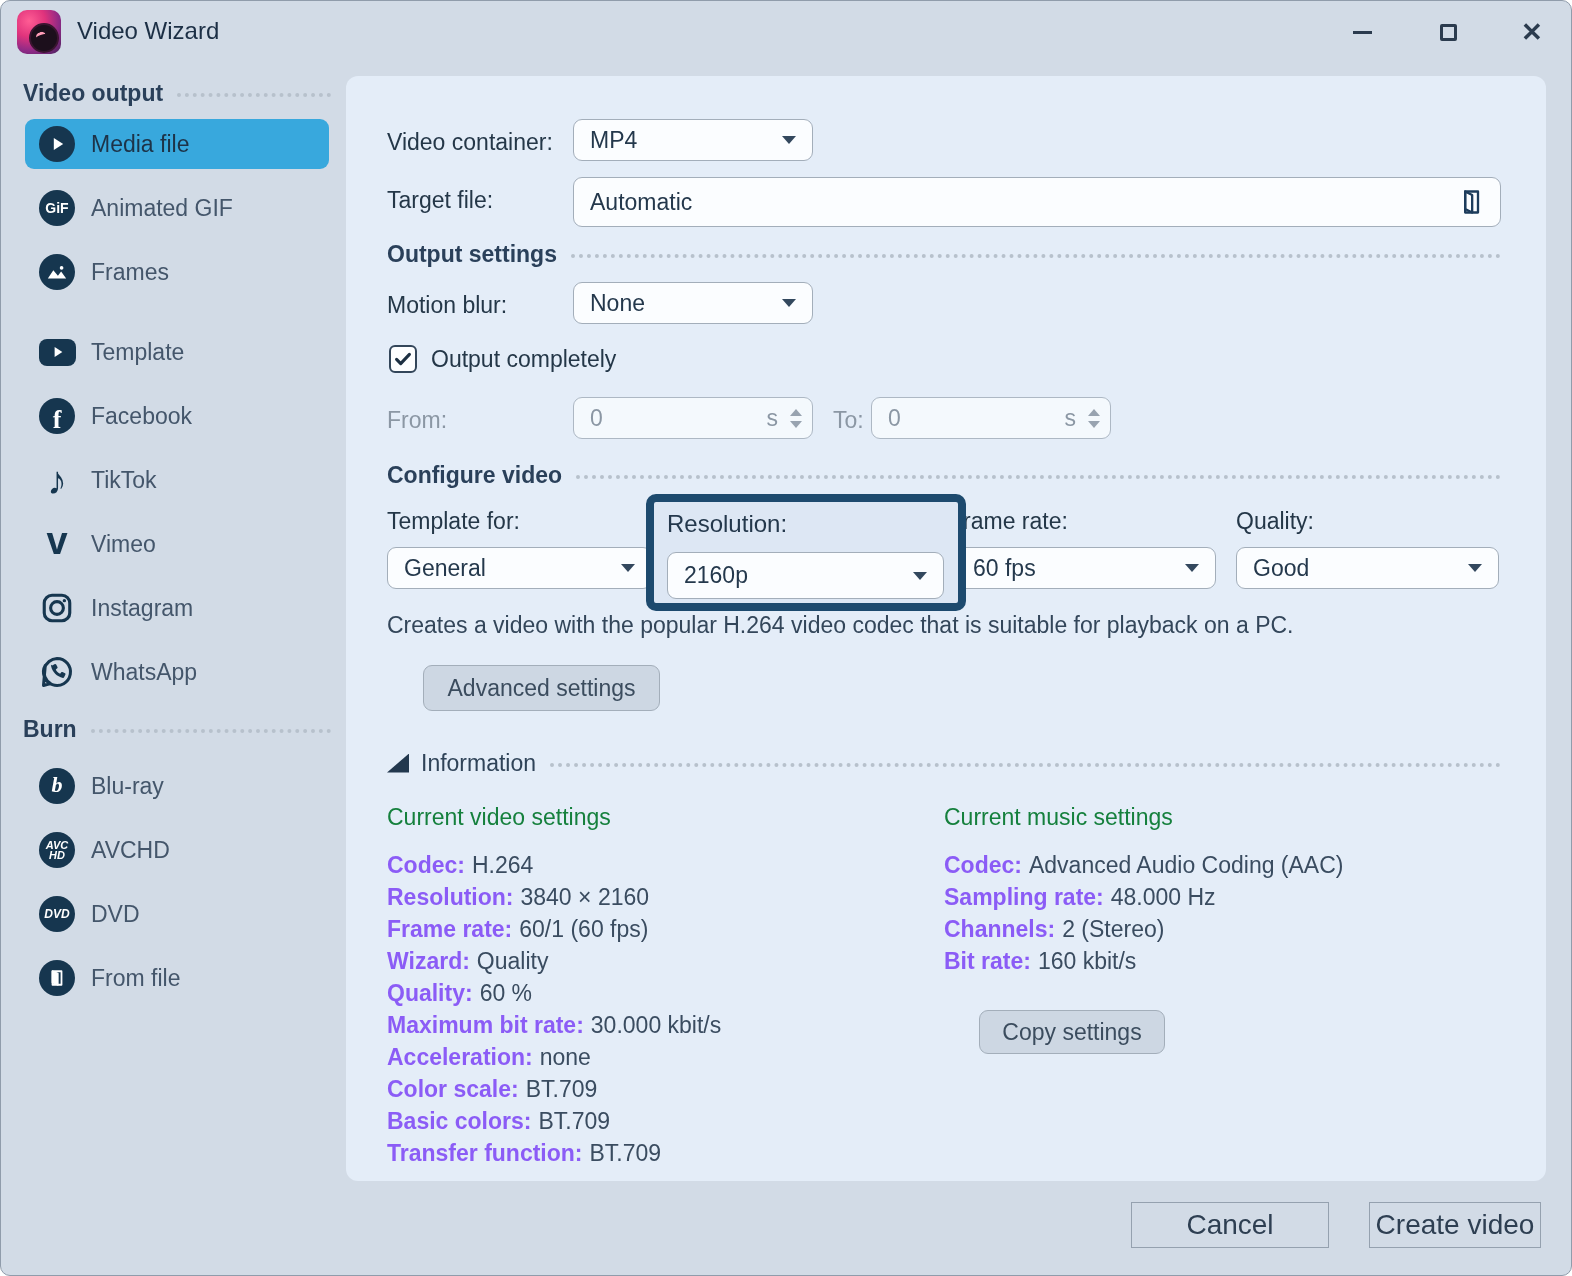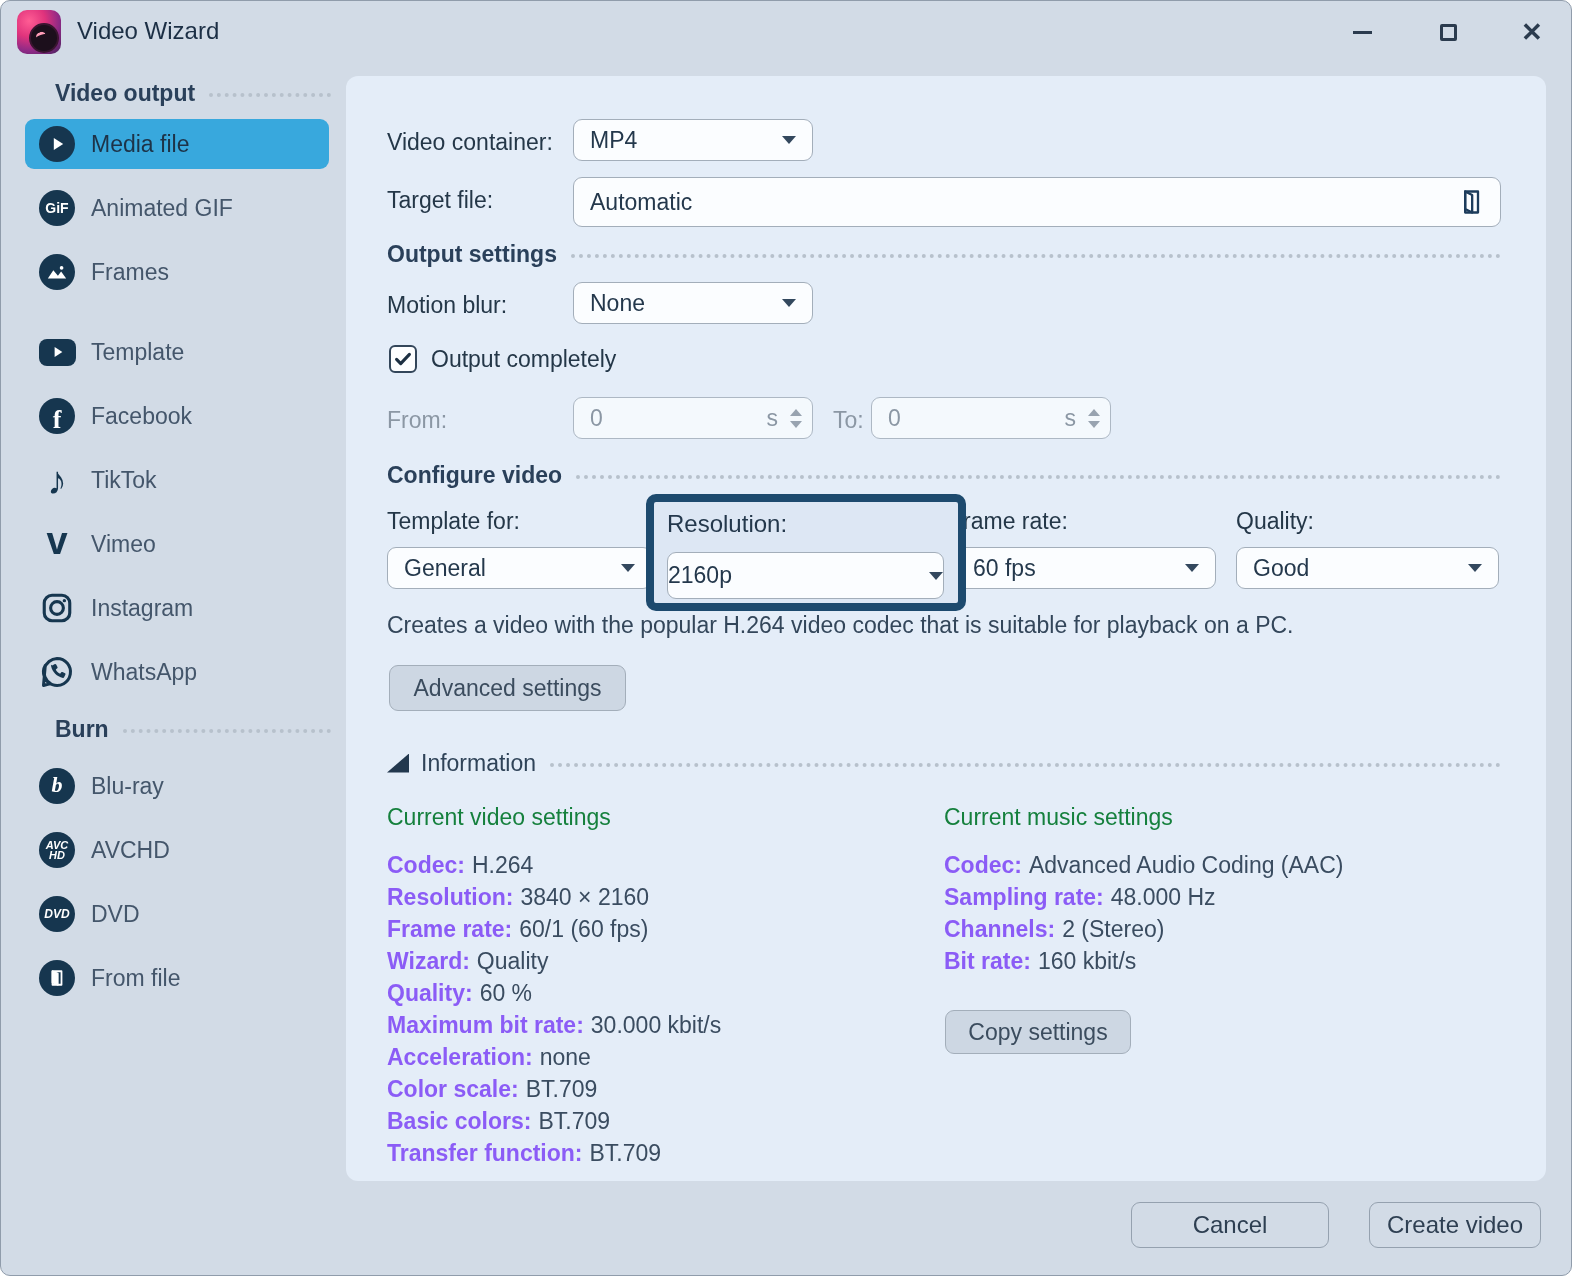--- a/index.html
+++ b/index.html
@@ -18,21 +18,21 @@
   .wtitle { position:absolute; left:76px; top:16px; font-size:24px; color:#1c2f45; }
   .winbtn { position:absolute; top:12px; width:38px; height:38px; display:flex; align-items:center;
             justify-content:center; color:#2b3b4e; cursor:default; }
   .minbar { width:19px; height:3px; background:#2b3b4e; }
   .maxbox { width:17px; height:17px; border:3px solid #2b3b4e; border-radius:2px; }
   .closex { font-size:26px; font-weight:600; line-height:1; }
 
   
   .sidebar { position:absolute; left:0; top:62px; width:345px; bottom:0; padding:14px 0 0 22px; }
   .side-head { display:flex; align-items:center; width:308px; height:32px; }
-  .side-head .txt { font-size:23px; font-weight:bold; color:#2a405a; white-space:nowrap;margin-left:32px; }
+  .side-head .txt { font-size:23px; font-weight:bold; color:#2a405a; white-space:nowrap; }
   .leader { flex:1; border-top:4px dotted #b7c1cc; margin-left:14px; margin-top:4px; }
   .side-item { position:relative; width:304px; height:50px; margin:0 0 14px 2px; border-radius:9px;
                display:flex; align-items:center; padding-left:12px; cursor:default; }
   .side-item.selected { background:#38a8dd; }
   .side-item .ic { width:40px; height:40px; display:flex; align-items:center; justify-content:center;
                    margin-right:14px; flex:none; }
   .side-item .lbl2 { font-size:23px; color:#44566b; }
   .circle { width:36px; height:36px; border-radius:50%; background:#16364f; color:#fff;
             display:flex; align-items:center; justify-content:center; }
   .gif-t { font-weight:bold; font-size:14px; letter-spacing:0; }
@@ -74,32 +74,32 @@
   .spv { font-size:23px; color:#8b97a4; flex:1; }
   .spu { font-size:23px; color:#8b97a4; margin-right:12px; }
   .arrows { display:flex; flex-direction:column; gap:5px; }
   .arrows .up { width:0;height:0;border-left:6px solid transparent;border-right:6px solid transparent;
                 border-bottom:7px solid #98a3b0; }
   .arrows .dn { width:0;height:0;border-left:6px solid transparent;border-right:6px solid transparent;
                 border-top:7px solid #98a3b0; }
   .hl-box { position:absolute; border:8px solid #1d4a6e; border-radius:10px; background:#dde7f4; z-index:5; }
   .hl-label { position:absolute; left:13px; top:8px; font-size:24px; color:#24384c; }
   .hl-dd { position:absolute; height:47px; background:#fbfdff; border:1px solid #a3aeba; border-radius:9px;
-           display:flex; align-items:center; padding:0 0; }
+           display:flex; align-items:center; padding:0 16px; }
   .desc { position:absolute; left:41px; font-size:23px; color:#33465a; white-space:nowrap; }
   .gbtn { position:absolute; background:#cdd7e3; border:1px solid #a3aeba; border-radius:9px;
-          font-size:23px; color:#3b4c5e; display:flex; align-items:center; justify-content:center; cursor:default; }
+          font-size:23px; color:#3b4c5e; display:flex; align-items:center; justify-content:center; cursor:default;margin-left:34px; }
   .info-tri { width:22px; height:19px; background:#22384e; clip-path:polygon(100% 0, 100% 100%, 0 100%);
               margin-right:12px; flex:none; }
   .info-col { position:absolute; }
   .info-title { font-size:23px; color:#15803d; margin-bottom:18px; }
   .info-line { font-size:23px; line-height:32px; color:#3a4c60; white-space:nowrap; }
   .info-line b { color:#8b5cf6; }
   .info-line .iv { margin-left:7px; }
-  .fbtn { position:absolute; background:#d2dbe6; border:1px solid #95a1af; border-radius:9px; font-size:24px;
+  .fbtn { position:absolute; background:#d2dbe6; border:1px solid #95a1af; border-radius:0; font-size:28px;
           color:#2e3f52; display:flex; align-items:center; justify-content:center; cursor:default; }
   .foldbtn { width:38px; height:36px; display:flex; align-items:center; justify-content:center; cursor:default; }
 </style>
 </head>
 <body>
 
 <div class="window">
 
   <div class="titlebar">
     <div class="appicon">

